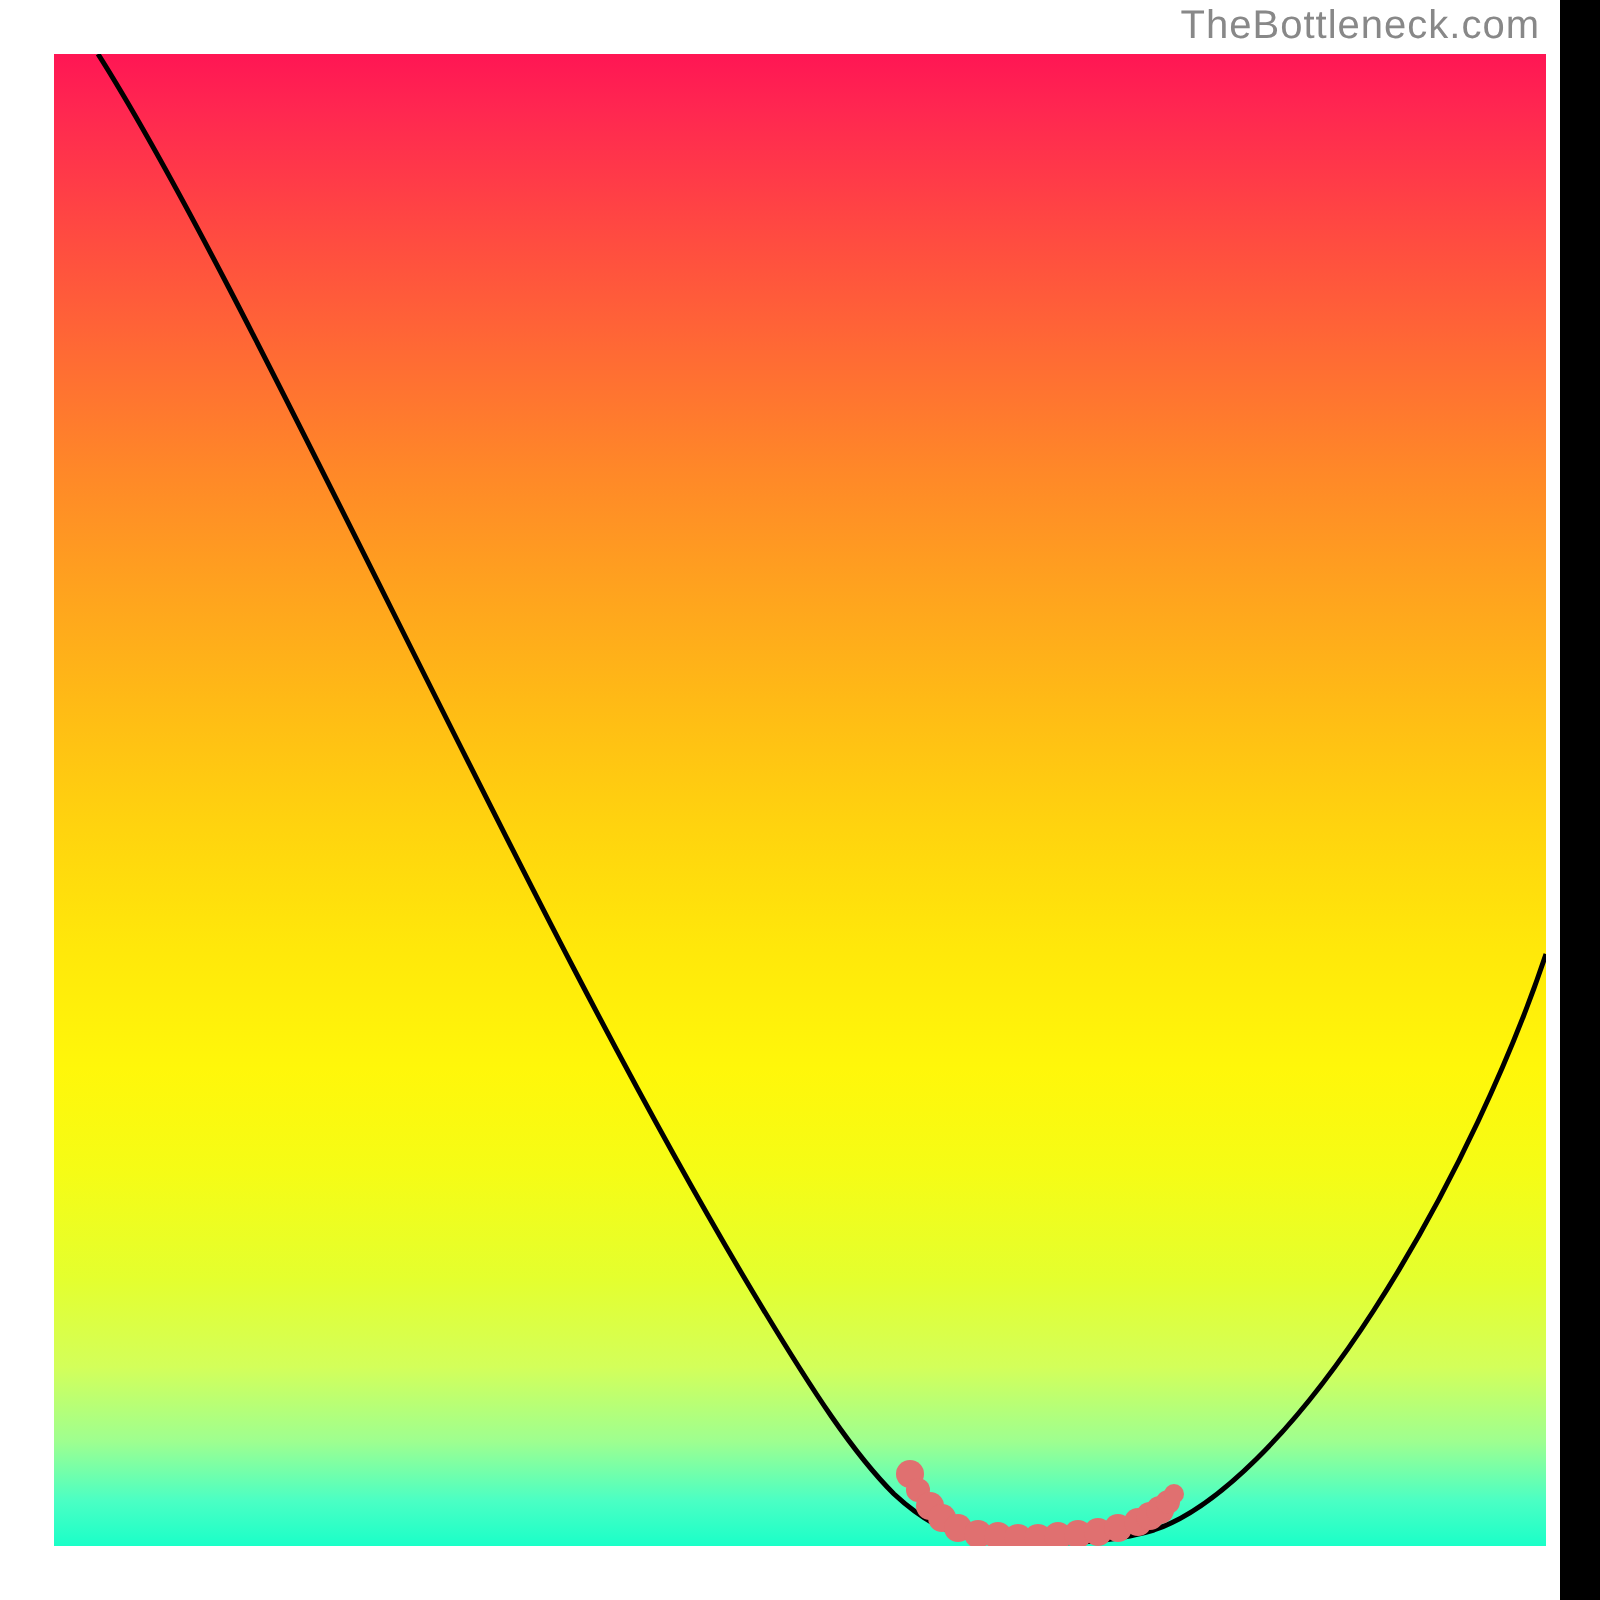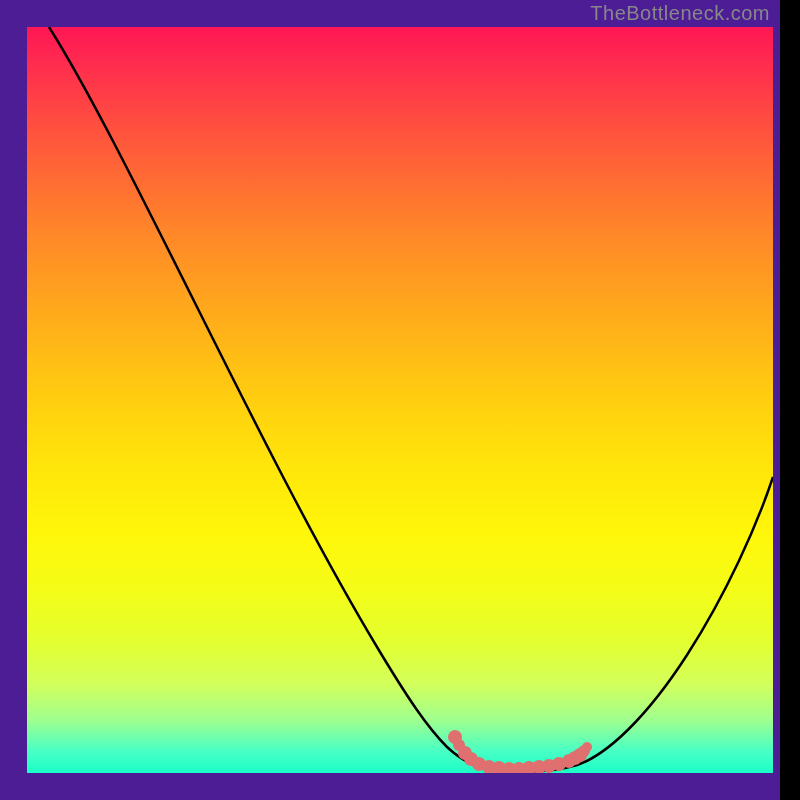--- a/index.html
+++ b/index.html
@@ -8,21 +8,21 @@
     background: #000;
     width: 800px;
     height: 800px;
     overflow: hidden;
     font-family: Arial, sans-serif;
   }
   .container {
     width: 780px;
     height: 800px;
     position: relative;
-    background: #4c1d95;
+    background: #ffffff;
   }
   .watermark {
     position: absolute;
     top: 2px;
     right: 10px;
     color: #888;
     font-size: 20px;
     font-weight: 500;
     z-index: 10;
     letter-spacing: 0.5px;

